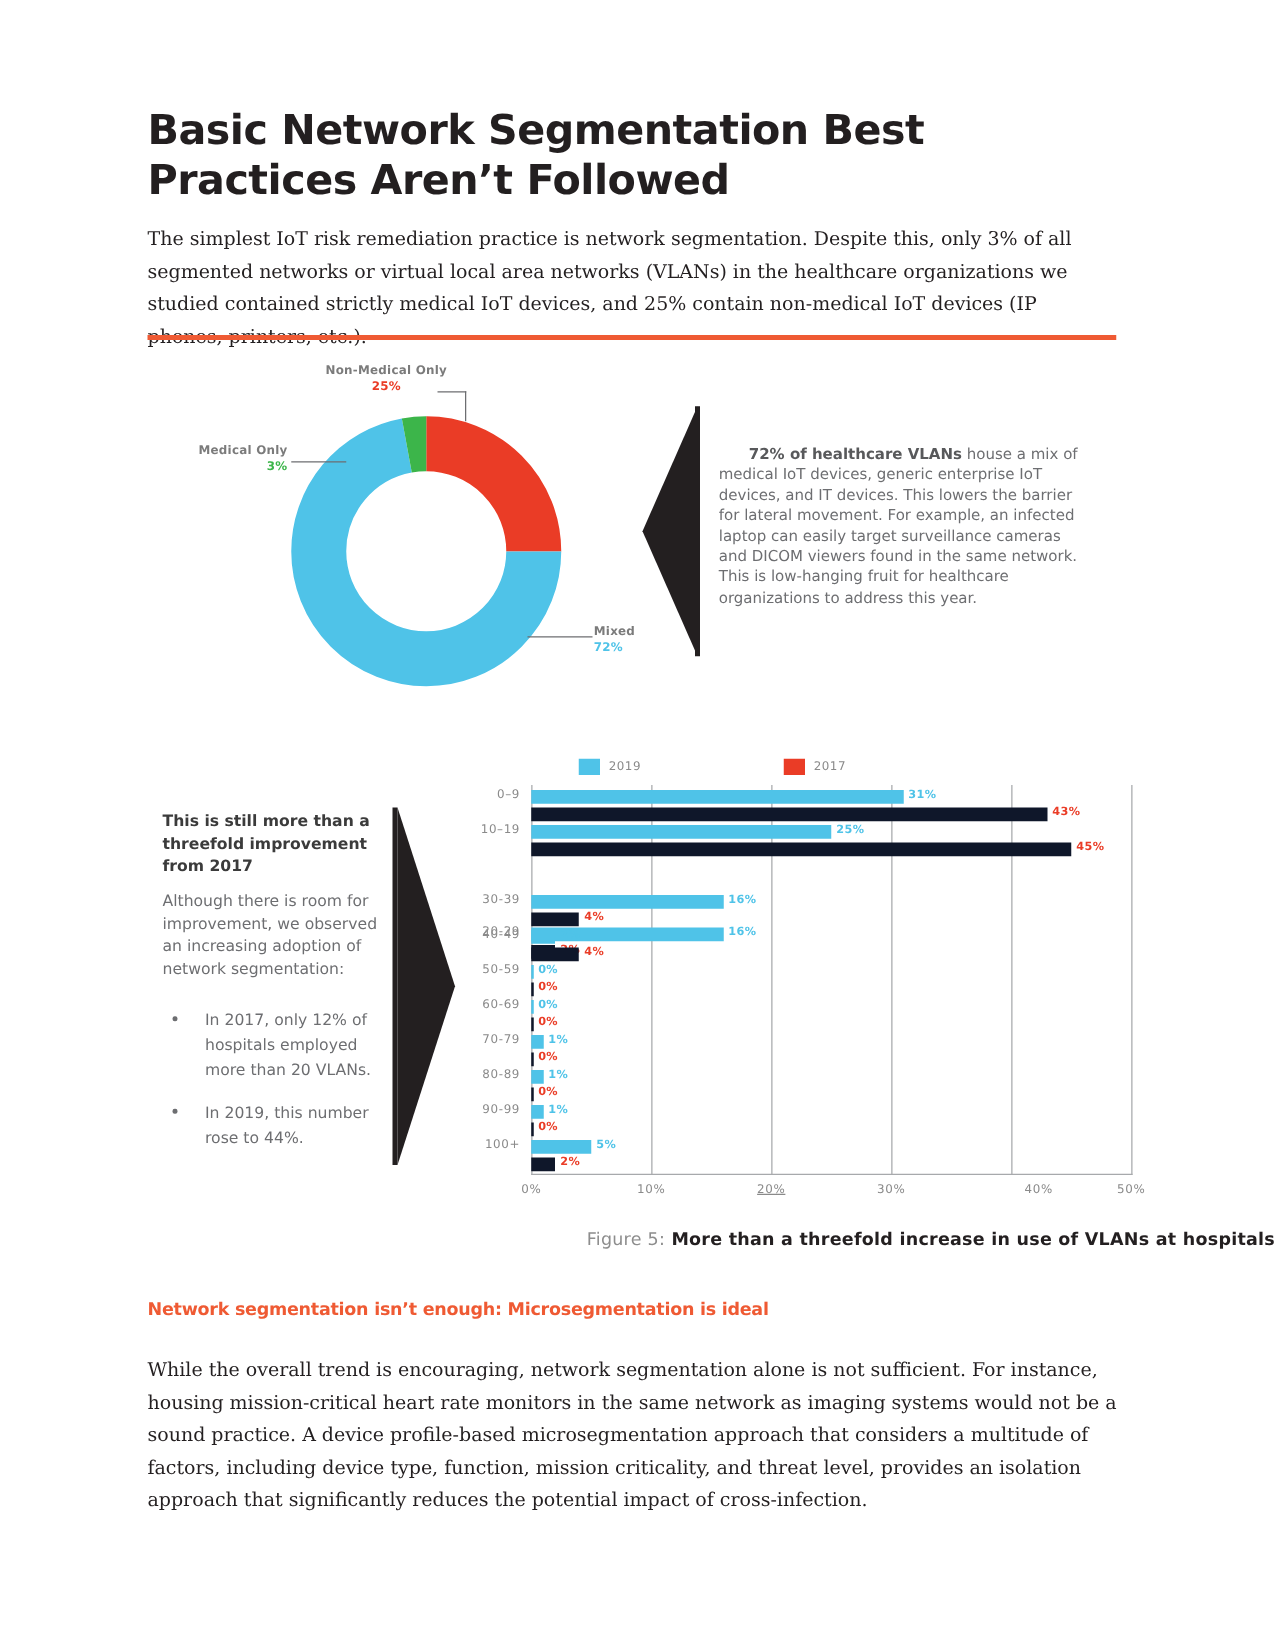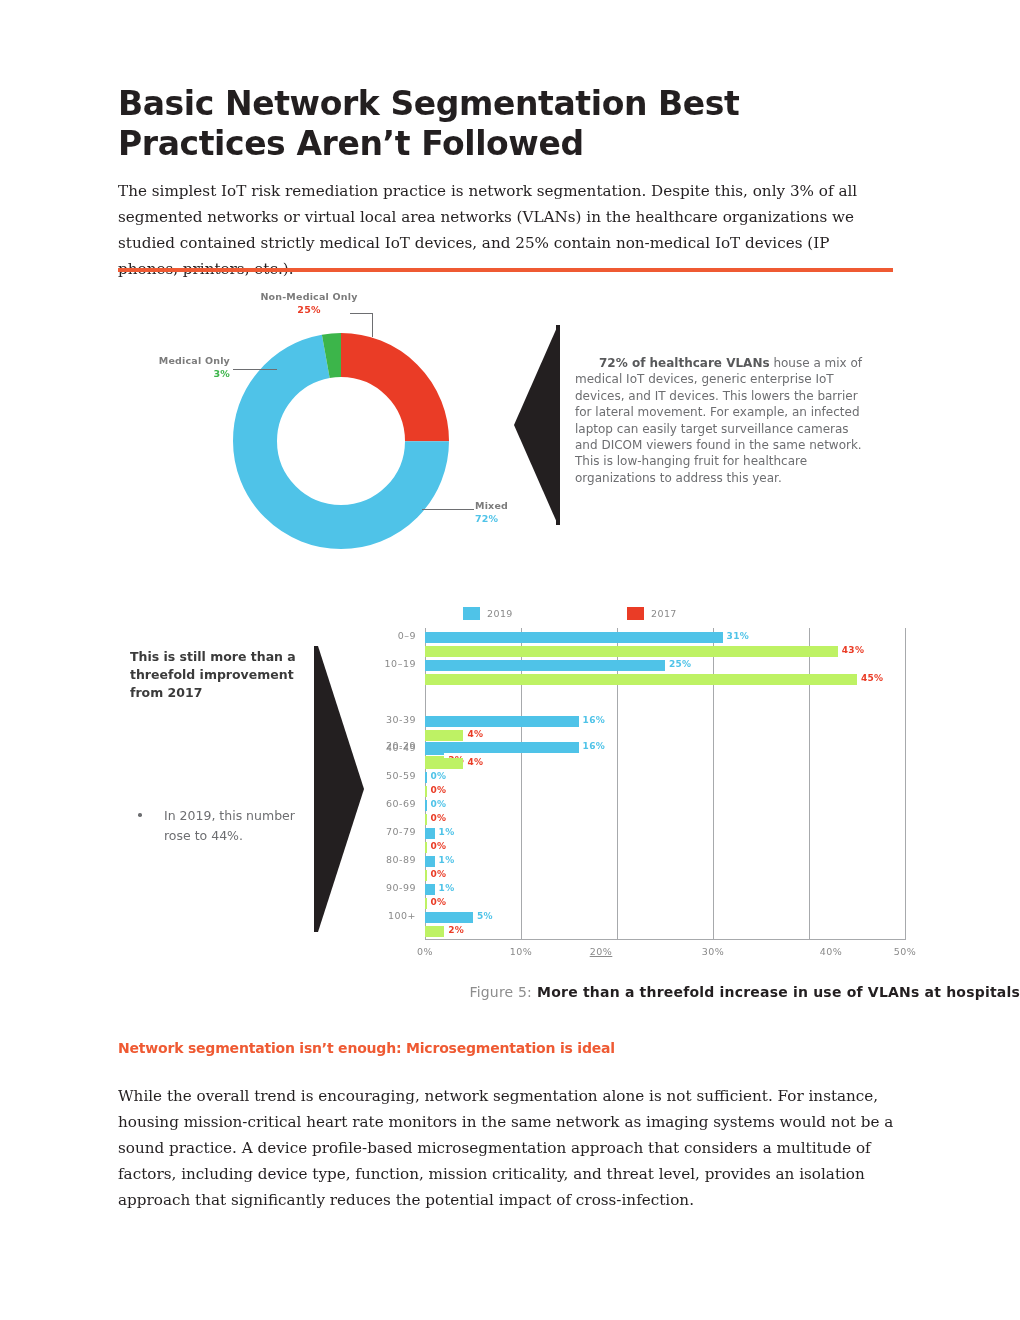--- a/index.html
+++ b/index.html
@@ -115,21 +115,21 @@
   .axisline-bottom { position: absolute; left: 0; bottom: 0; width: 481px; height: 1px; background: #a7a9ac; }
 
   .row { position: absolute; left: 0; width: 481px; }
   .ylab {
     position: absolute; right: 100%; margin-right: 9px;
     font-family: "DejaVu Sans", sans-serif; font-size: 9.5px;
     color: #8a8a8a; letter-spacing: 0.5px; white-space: nowrap;
   }
   .bar { position: absolute; left: 0; height: 11px; }
   .bar.b2019 { background: #4fc3e8; top: 2px; }
-  .bar.b2017 { background: #bef264; top: 16px; }
+  .bar.b2017 { background: #0f172a; top: 16px; }
   .bar .dval {
     position: absolute; left: 100%; margin-left: 4px; top: -1px;
     font-family: "DejaVu Sans", sans-serif; font-size: 9px; font-weight: 700;
     letter-spacing: 0.3px; white-space: nowrap;
   }
   .bar.b2019 .dval { color: #4fc3e8; }
   .bar.b2017 .dval { color: #ea3c26; }
 
   .xtick {
     position: absolute; top: 318px;
@@ -368,35 +368,40 @@
         <div class="bar b2019" style="width:48px;">
           <span class="dval">5%</span>
         </div>
         <div class="bar b2017" style="width:19.2px;">
           <span class="dval">2%</span>
         </div>
       </div>
 
       <span class="xtick" style="left:0px;">0%</span>
       <span class="xtick" style="left:96px;">10%</span>
-      <span class="xtick" style="left:176px;text-decoration:underline;">20%</span>
+      <span class="xtick" style="left:192px;text-decoration:underline;">20%</span>
       <span class="xtick" style="left:288px;">30%</span>
       <span class="xtick" style="left:406px;">40%</span>
       <span class="xtick" style="left:480px;">50%</span>
     </div>
   </div>
 
   <div class="callout-bar-bar"></div>
   <div class="callout-bar-arrow"></div>
 
   <div class="callout-bar-title">This is still more than a threefold improvement from 2017</div>
+  <div class="callout-bar-body">Although there is room for improvement, we observed an increasing adoption of network segmentation:</div>
 
   <div class="callout-bullets">
     <div class="bullet">
       <span class="dot"></span>
+      <span>In 2017, only 12% of hospitals employed more than 20 VLANs.</span>
+    </div>
+    <div class="bullet">
+      <span class="dot"></span>
       <span>In 2019, this number rose to 44%.</span>
     </div>
   </div>
 
   <div class="figcap" id="figcap5">
     <span class="num">Figure 5:</span><span> More than a threefold increase in use of VLANs at hospitals</span>
   </div>
 
   <h2 class="h2">Network segmentation isn’t enough: Microsegmentation is ideal</h2>
 

